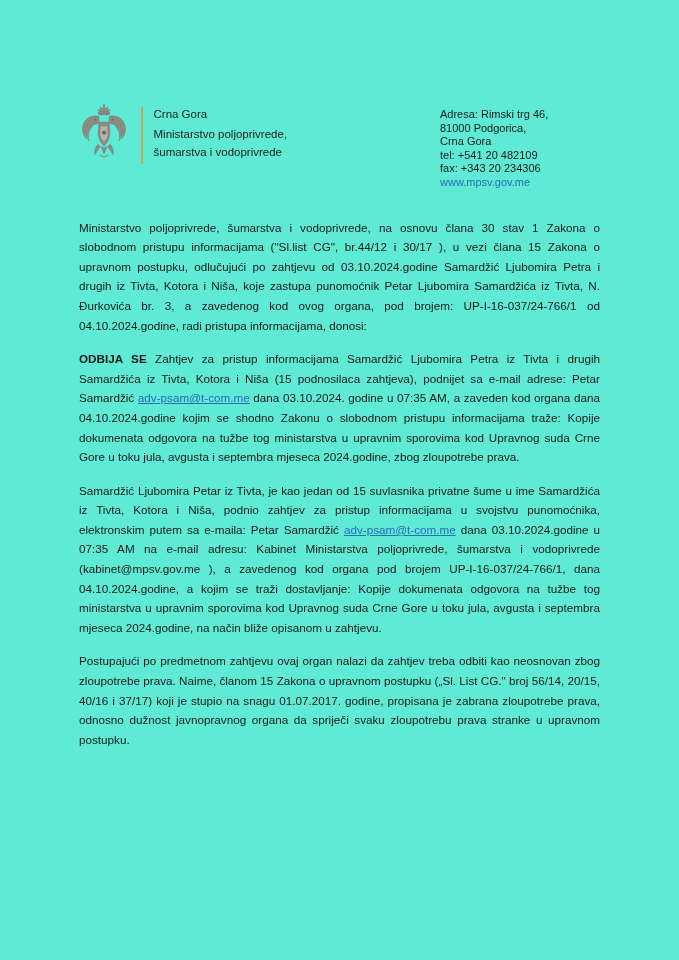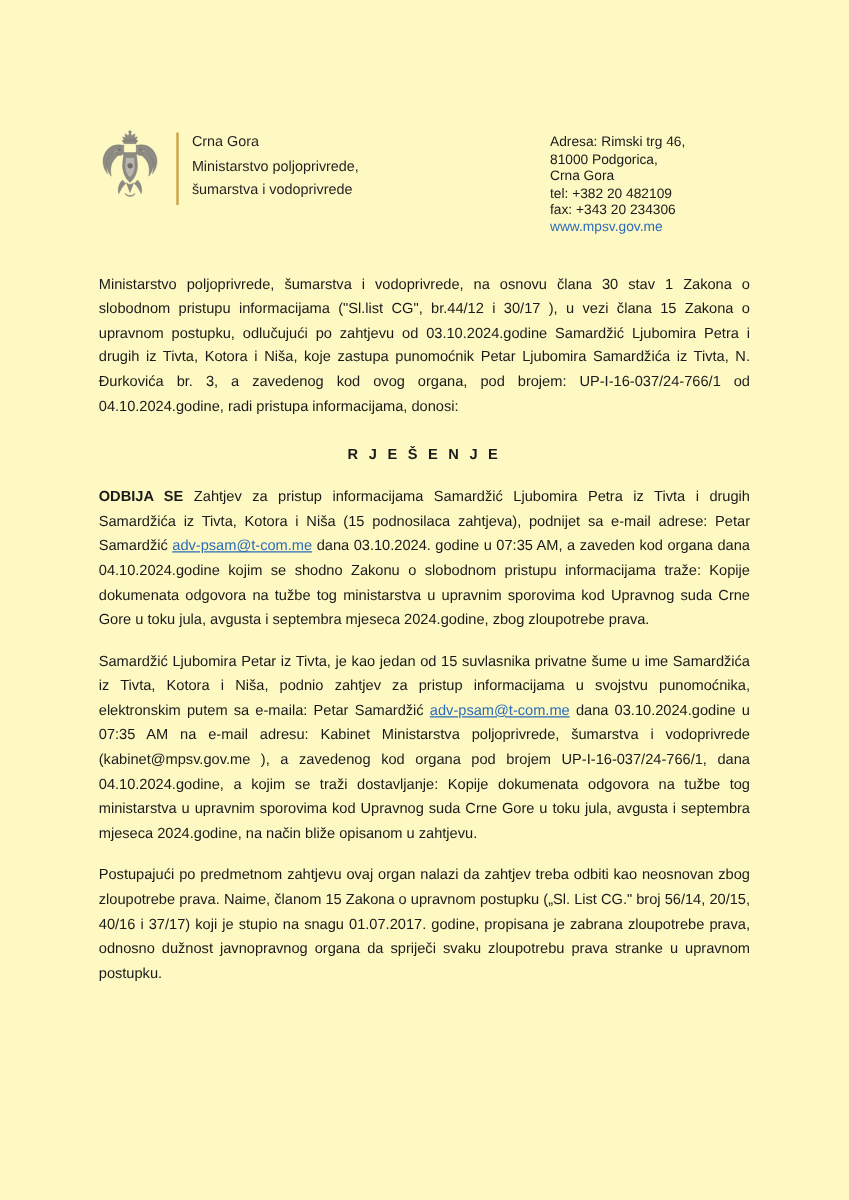--- a/index.html
+++ b/index.html
@@ -13,21 +13,21 @@
     height: 960px;
     font-family: "Liberation Sans", sans-serif;
     color: #1a1a1a;
     overflow: hidden;
   }
 
   .page {
     position: relative;
     width: 679px;
     height: 960px;
-    background: #fef9c3;
+    background: #5eead4;
     box-sizing: border-box;
     padding: 0 79px 0 79px;
   }
 
   
   .letterhead {
     display: flex;
     justify-content: space-between;
     align-items: flex-start;
     padding-top: 104px;
@@ -186,32 +186,31 @@
           <span>Ministarstvo poljoprivrede,</span>
           <span>šumarstva i vodoprivrede</span>
         </div>
       </div>
     </div>
 
     <div class="contact">
       <div>Adresa: Rimski trg 46,</div>
       <div>81000 Podgorica,</div>
       <div>Crna Gora</div>
-      <div>tel: +382 20 482109</div>
+      <div>tel: +541 20 482109</div>
       <div>fax: +343 20 234306</div>
       <div class="weblink">www.mpsv.gov.me</div>
     </div>
   </div>
 
 
   <div class="body-copy">
 
     <p class="para">Ministarstvo poljoprivrede, šumarstva i vodoprivrede, na osnovu člana 30 stav 1 Zakona o slobodnom  pristupu informacijama ("Sl.list CG", br.44/12 i 30/17 ), u vezi člana 15 Zakona o upravnom postupku, odlučujući po zahtjevu od 03.10.2024.godine Samardžić Ljubomira Petra i drugih iz Tivta, Kotora i Niša, koje zastupa punomoćnik Petar Ljubomira Samardžića iz Tivta, N. Đurkovića br. 3, a zavedenog kod ovog organa, pod brojem: UP-I-16-037/24-766/1 od 04.10.2024.godine, radi pristupa informacijama, donosi:</p>
 
-    <div class="heading">R J E Š E N J E</div>
 
     <p class="para"><b class="strong">ODBIJA SE</b><span> Zahtjev za pristup informacijama Samardžić Ljubomira Petra iz Tivta i drugih Samardžića iz Tivta,  Kotora i Niša (15 podnosilaca zahtjeva), podnijet sa e-mail adrese: Petar Samardžić </span><a class="maillink" href="#">adv-psam@t-com.me</a><span> dana 03.10.2024. godine u 07:35 AM, a zaveden kod organa dana 04.10.2024.godine kojim se shodno Zakonu o slobodnom pristupu informacijama traže: Kopije dokumenata odgovora na tužbe tog ministarstva u upravnim sporovima kod Upravnog suda Crne Gore u toku jula, avgusta i septembra mjeseca 2024.godine, zbog zloupotrebe prava.</span></p>
 
 
     <p class="para"><span>Samardžić Ljubomira Petar iz Tivta, je kao jedan od 15 suvlasnika privatne šume u ime Samardžića iz Tivta, Kotora i Niša, podnio zahtjev za pristup informacijama u svojstvu punomoćnika, elektronskim putem sa e-maila: Petar Samardžić </span><a class="maillink" href="#">adv-psam@t-com.me</a><span> dana 03.10.2024.godine u 07:35 AM na e-mail adresu: Kabinet Ministarstva poljoprivrede, šumarstva i vodoprivrede (kabinet@mpsv.gov.me ), a zavedenog kod organa pod brojem UP-I-16-037/24-766/1, dana 04.10.2024.godine, a kojim se traži dostavljanje: Kopije dokumenata odgovora na tužbe tog ministarstva u upravnim sporovima kod Upravnog suda Crne Gore u toku jula, avgusta i septembra mjeseca 2024.godine, na način bliže opisanom u zahtjevu.</span></p>
 
     <p class="para">Postupajući po predmetnom zahtjevu ovaj organ nalazi da zahtjev treba odbiti kao neosnovan zbog zloupotrebe prava. Naime, članom 15 Zakona o upravnom postupku („Sl. List CG." broj 56/14, 20/15, 40/16 i 37/17) koji je stupio na snagu 01.07.2017. godine, propisana je zabrana zloupotrebe prava, odnosno dužnost javnopravnog organa da spriječi svaku zloupotrebu prava stranke u upravnom postupku.</p>
 
   </div>
 </div>

